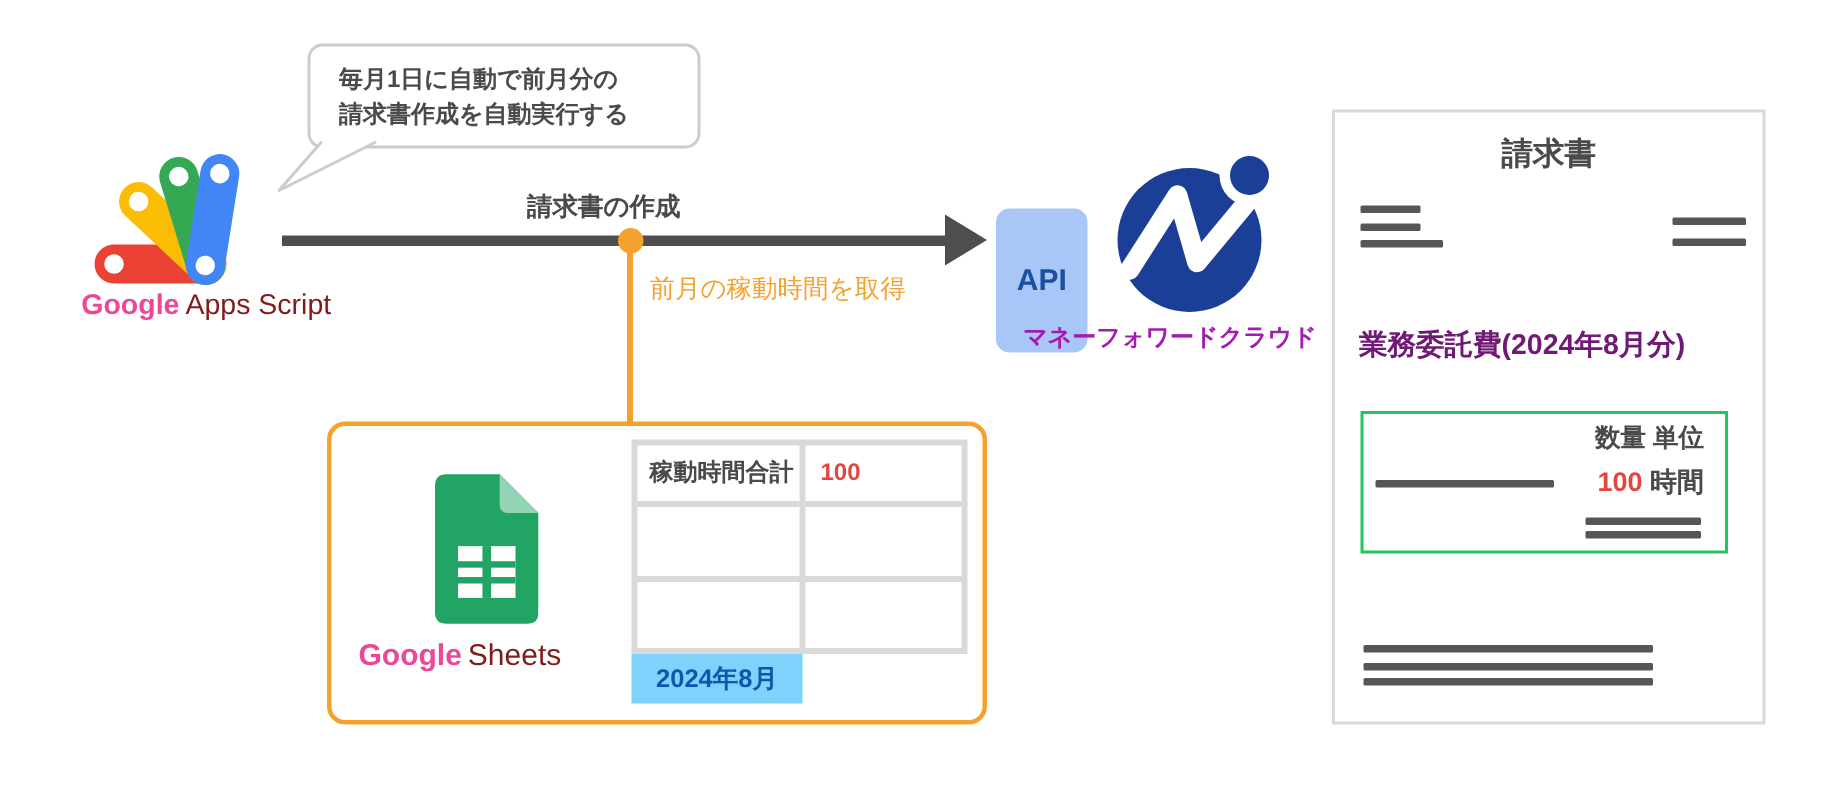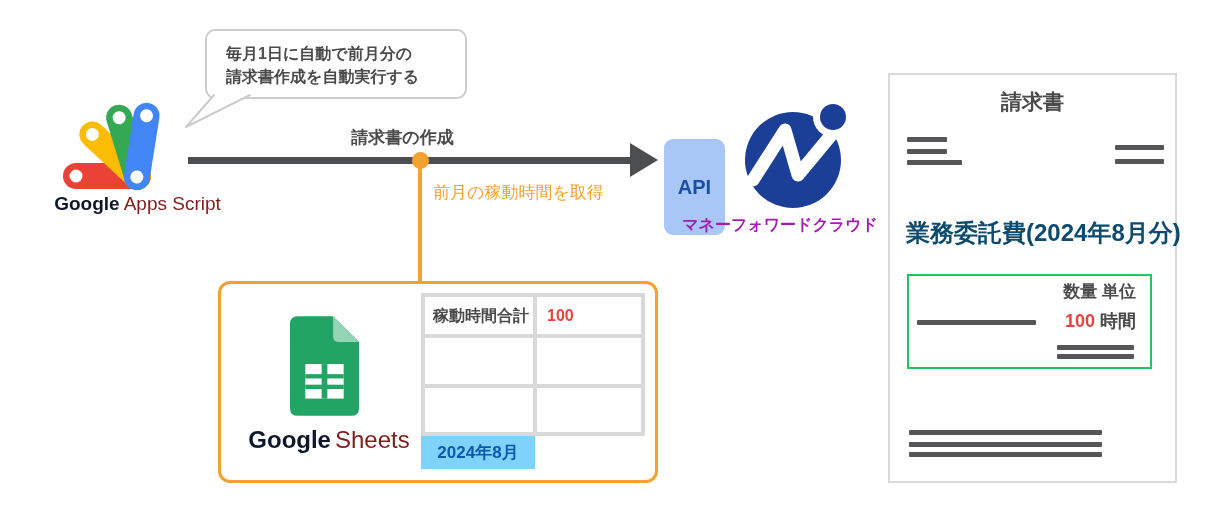--- a/index.html
+++ b/index.html
@@ -10,21 +10,21 @@
   
   .callout { position:absolute; left:205px; top:29px; width:262px; height:70px;
     border:2px solid #cccccc; border-radius:10px; background:#fff;
     padding:11px 0 0 19px; color:#4a4a4b; font-size:16px; font-weight:700; line-height:23px; }
   .callout-tail { position:absolute; left:170px; top:85px; width:100px; height:55px; }
 
   
   .gas-logo { position:absolute; left:55px; top:98px; width:130px; height:100px; }
   .gas-label { position:absolute; left:30px; top:193px; width:215px; text-align:center;
     font-size:19px; white-space:nowrap; }
-  .brand-primary { color:#0f172a; font-weight:700; }
+  .brand-primary { color:#ec4899; font-weight:700; }
   .brand-secondary { color:#7f1d1d; font-weight:400; margin-left:4px; }
 
   
   .arrow-line { position:absolute; left:188px; top:157px; width:445px; height:7px; background:#4d4e50; }
   .arrow-head { position:absolute; left:630px; top:143px; width:0; height:0;
     border-left:28px solid #4d4e50; border-top:17px solid transparent; border-bottom:17px solid transparent; }
   .arrow-label { position:absolute; left:330px; top:126px; width:145px; text-align:center;
     font-size:17px; font-weight:700; color:#4a4a4b; }
 
   
@@ -38,22 +38,22 @@
     background:#a9c7f6; border-radius:9px; display:flex; align-items:center; justify-content:center;
     font-size:20px; font-weight:700; color:#1b4fa3;margin-top:32px; }
   .mf-logo { position:absolute; left:730px; top:96px; width:130px; height:116px; }
   .mf-caption { position:absolute; left:660px; top:215px; width:240px; text-align:center;
     font-size:16px; font-weight:700; color:#a21caf; white-space:nowrap; }
 
   
   .sheets-panel { position:absolute; left:218px; top:281px; width:440px; height:202px;
     border:3px solid #f5a12d; border-radius:12px; background:#fff; }
   .sheets-icon { position:absolute; left:69px; top:30px; width:69px; height:104px; }
-  .sheets-label { position:absolute; left:18px; top:142px; width:180px; text-align:center;
-    font-size:24px; white-space:nowrap; }
+  .sheets-label { position:absolute; left:18px; top:142px; width:180px; text-align:left;
+    font-size:20px; white-space:nowrap; }
   .sheet-table { position:absolute; left:200px; top:9px; width:224px; height:143px; background:#d9d9d9; }
   .sheet-cell { position:absolute; background:#fff; font-size:16px; font-weight:700; color:#4a4a4b; }
   .cell-r1c1 { left:4px; top:4px; width:108px; height:37px; line-height:37px; padding-left:8px; }
   .cell-r1c2 { left:116px; top:4px; width:104px; height:37px; line-height:37px; padding-left:10px; color:#e4453f; }
   .cell-r2c1 { left:4px; top:45px; width:108px; height:46px; }
   .cell-r2c2 { left:116px; top:45px; width:104px; height:46px; }
   .cell-r3c1 { left:4px; top:95px; width:108px; height:44px; }
   .cell-r3c2 { left:116px; top:95px; width:104px; height:44px; }
   .sheet-tab { position:absolute; left:200px; top:152px; width:114px; height:33px; background:#7dd3fc;
     display:flex; align-items:center; justify-content:center;
@@ -63,21 +63,21 @@
   .invoice { position:absolute; left:888px; top:73px; width:289px; height:410px;
     border:2px solid #d9d9d9; background:#fff; }
   .invoice-title { position:absolute; left:0; top:13px; width:100%; text-align:center;
     font-size:21px; font-weight:700; color:#4a4a4b; }
   .bar { position:absolute; height:5px; background:#565659; border-radius:1px; }
   .inv-l1 { left:17px; top:62px;  width:40px; }
   .inv-l2 { left:17px; top:74px;  width:40px; }
   .inv-l3 { left:17px; top:85px;  width:55px; }
   .inv-r1 { left:225px; top:70px; width:49px; }
   .inv-r2 { left:225px; top:84px; width:49px; }
-  .invoice-subject { position:absolute; left:16px; top:142px; font-size:24px; font-weight:700; color:#0c4a6e; white-space:nowrap; }
+  .invoice-subject { position:absolute; left:16px; top:142px; font-size:19px; font-weight:700; color:#701a75; white-space:nowrap; }
   .inv-table { position:absolute; left:17px; top:199px; width:245px; height:95px; border:2px solid #22c55e; }
   .inv-table-header { position:absolute; right:14px; top:4px; font-size:17px; font-weight:700; color:#4a4a4b; }
   .inv-row-line { left:8px; top:44px; width:119px; }
   .inv-qty-row { position:absolute; right:14px; top:33px; font-size:18px; font-weight:700; color:#4a4a4b; white-space:nowrap; }
   .inv-qty { color:#e4453f; }
   .inv-s1 { left:148px; top:69px; width:77px; }
   .inv-s2 { left:148px; top:78px; width:77px; }
   .inv-b1 { left:19px; top:355px; width:193px; }
   .inv-b2 { left:19px; top:367px; width:193px; }
   .inv-b3 { left:19px; top:377px; width:193px; }

